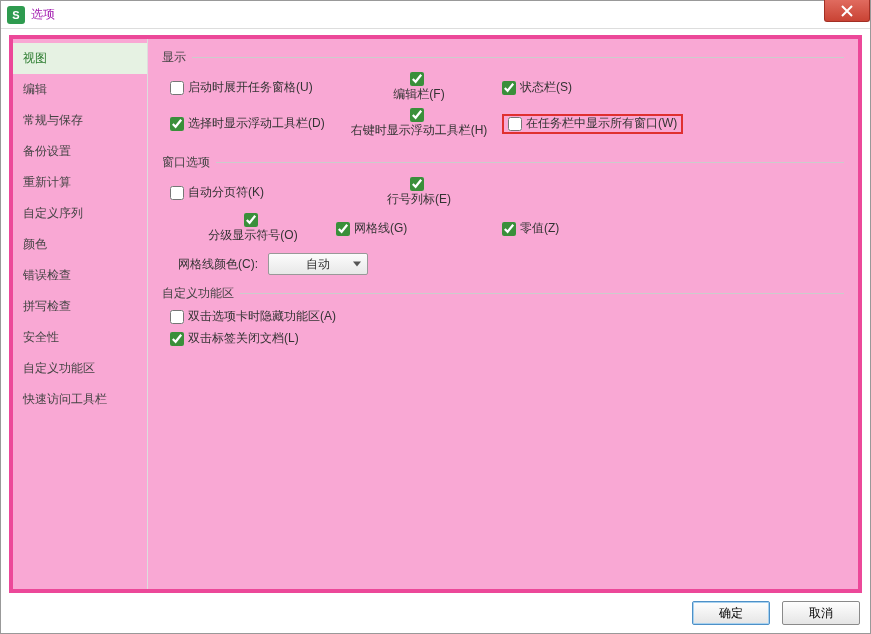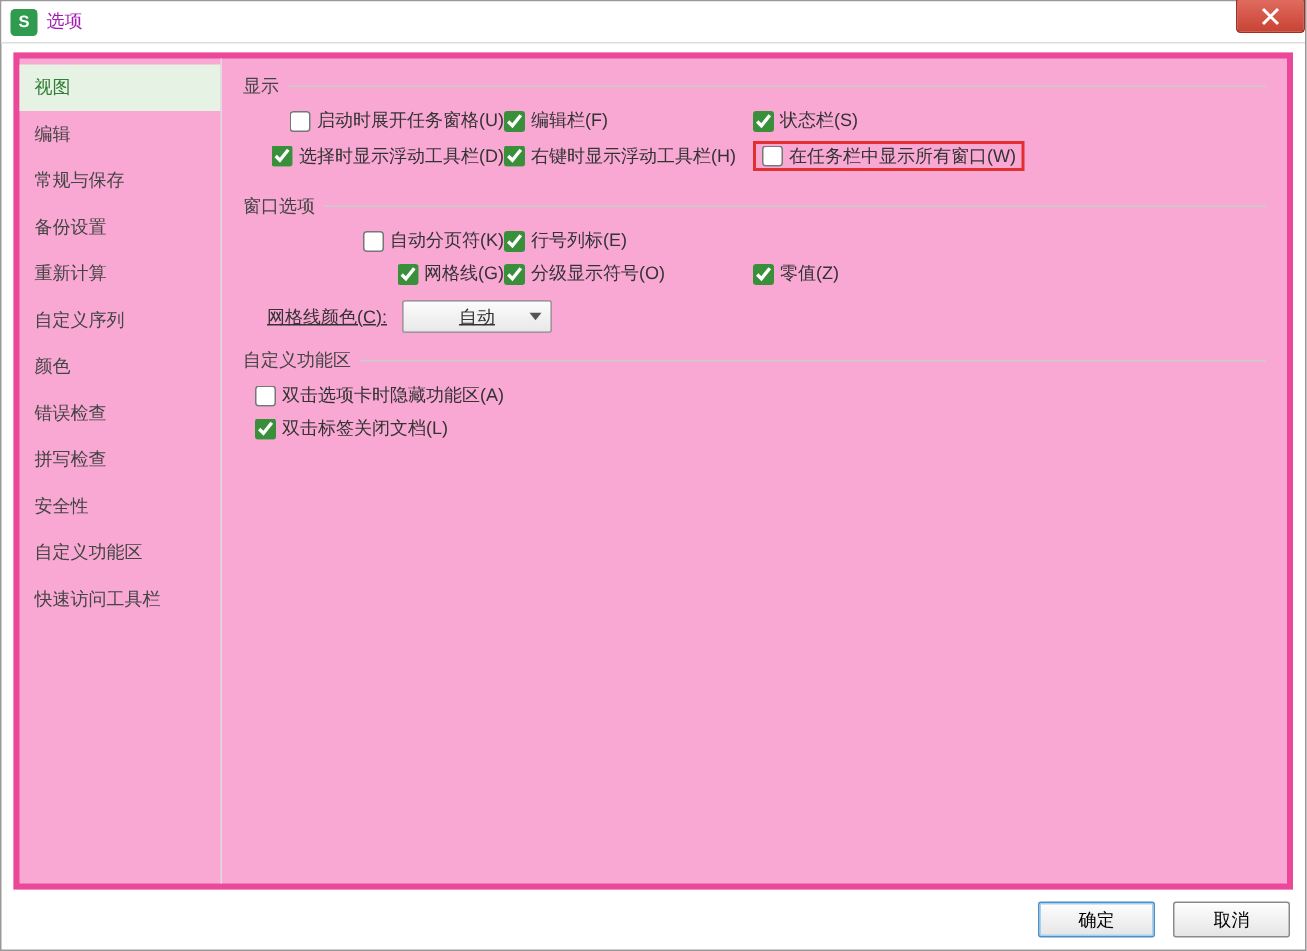--- a/index.html
+++ b/index.html
@@ -113,36 +113,35 @@
       align-items: center;
       margin-bottom: 5px;
     }
     .cb-row input[type=checkbox] {
       width: 14px;
       height: 14px;
       margin-right: 4px;
       accent-color: #3a8f3a;
     }
     .cb-row label { color: #333; white-space: nowrap; }
-    .col1 { width: 166px; justify-content: flex-end; }
-    .col2 { width: 166px; }
+    .col1 { width: 166px; }
+    .col2 { width: 166px; flex-direction: column; }
     .col3 { width: 200px; }
     .highlight-box {
       border: 2px solid #e03030;
       padding: 0 4px;
       display: inline-flex;
       align-items: center;
       height: 20px;
     }
     .gridcolor-row {
       display: flex;
       align-items: center;
       margin-top: 4px;
       padding-left: 8px;
-      text-decoration: underline;
     }
     .gridcolor-label { margin-right: 10px; }
     .color-dropdown {
       width: 100px;
       height: 22px;
       border: 1px solid #999;
       border-radius: 2px;
       background: linear-gradient(#fcfcfc,#e8e8e8);
       display: flex;
       align-items: center;
@@ -269,27 +268,27 @@
             <div class="cb-row col1">
               <input type="checkbox" style="">
               <label>自动分页符(K)</label>
             </div>
             <div class="cb-row col2">
               <input type="checkbox" checked="" style="">
               <label>行号列标(E)</label>
             </div>
           </div>
           <div class="checkbox-group">
+            <div class="cb-row col2">
+              <input type="checkbox" checked="" style="">
+              <label>分级显示符号(O)</label>
+            </div>
             <div class="cb-row col1">
               <input type="checkbox" checked="" style="">
               <label>网格线(G)</label>
-            </div>
-            <div class="cb-row col2">
-              <input type="checkbox" checked="" style="">
-              <label>分级显示符号(O)</label>
             </div>
             <div class="cb-row col3">
               <input type="checkbox" checked="" style="">
               <label>零值(Z)</label>
             </div>
           </div>
           <div class="gridcolor-row">
             <span class="gridcolor-label">网格线颜色(C):</span>
             <div class="color-dropdown">
               <span class="dd-text">自动</span>

